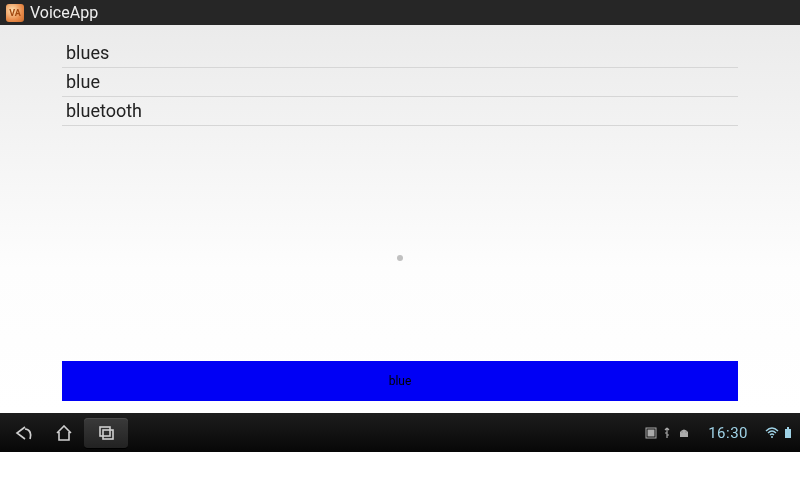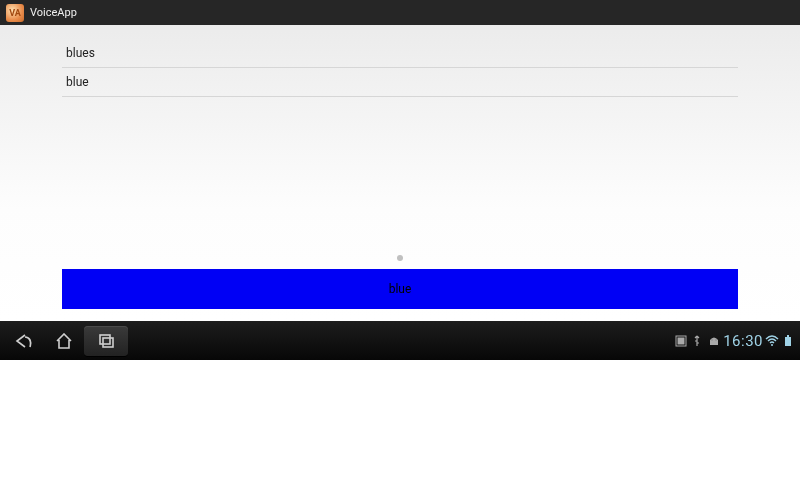--- a/index.html
+++ b/index.html
@@ -1,50 +1,51 @@
 <!DOCTYPE html>
 <html><head>
 <meta charset="utf-8">
 <style>
   html,body{margin:0;padding:0;width:800px;height:500px;font-family:Roboto,Arial,sans-serif;overflow:hidden}
-  .device{position:relative;width:800px;height:360px;background:#000}
+  .device{position:relative;width:800px;height:452px;background:#000}
   .screen{position:absolute;left:0;top:0;right:0;bottom:39px;background:linear-gradient(to bottom,#e9e9e9 0%,#fdfdfd 65%,#ffffff 100%)}
   .actionbar{height:25px;background:#262626;display:flex;align-items:center;padding:0 6px;color:#fff;font-size:12px}
   .app-icon{width:18px;height:18px;border-radius:3px;background:radial-gradient(circle at 35% 35%,#ffe0b0 0%,#e88b4a 60%,#c86a2a 100%);margin-right:6px;display:flex;align-items:center;justify-content:center;font-size:9px;color:#a24a12;font-weight:bold}
-  .app-title{font-size:11px;color:#eee}
+  .app-title{font-size:16px;color:#eee}
   .list{margin:14px 62px 0 62px}
-  .row{height:28px;line-height:28px;font-size:12px;color:#222;border-bottom:1px solid #d6d6d6;padding:0 4px;cursor:pointer}
+  .row{height:28px;line-height:28px;font-size:18px;color:#222;border-bottom:1px solid #d6d6d6;padding:0 4px;cursor:pointer}
   .row:first-child{border-top:0}
   .dot{position:absolute;left:50%;top:255px;width:6px;height:6px;border-radius:50%;background:#c0c0c0;transform:translateX(-50%)}
   .bluebar{position:absolute;left:62px;right:62px;bottom:12px;height:40px;background:#0000f5;display:flex;align-items:center;justify-content:center;color:#000;font-size:12px;cursor:pointer}
   
   .navbar{position:absolute;left:0;right:0;bottom:0;height:39px;background:linear-gradient(to bottom,#1d1d1d,#070707);display:flex;align-items:center;color:#d8d8d8;font-size:11px}
   .nav-left{display:flex;align-items:center;gap:0;margin-left:4px}
   .nav-btn{width:40px;height:32px;display:flex;align-items:center;justify-content:center;cursor:pointer}
   .nav-btn svg{stroke:#cfcfcf;fill:none;stroke-width:1.6}
   .recent-btn{background:linear-gradient(#3a3a3a,#222);border-radius:4px;width:44px;height:30px;box-shadow:0 1px 0 #000,inset 0 1px 0 #4a4a4a}
-  .nav-right{margin-left:auto;display:flex;align-items:center;gap:2px;margin-right:8px}
+  .nav-right{margin-left:auto;display:flex;align-items:center;gap:17px;margin-right:8px}
   .clock{color:#9fd2e6;font-size:15px;letter-spacing:.5px}
   .tray{display:flex;align-items:center;gap:5px;color:#aaa}
   .tray svg{stroke:#aaa;fill:#aaa}
 </style>
 </head>
 <body>
 
 <div class="device">
   <div class="screen">
 
     <div class="actionbar">
       <div class="app-icon">VA</div>
       <div class="app-title">VoiceApp</div>
     </div>
 
     <div class="list">
       <div class="row">blues</div>
       <div class="row">blue</div>
+      <div class="row">bluetooth</div>
     </div>
 
     <div class="dot"></div>
 
     <div class="bluebar" style="background:#0000f5">
       <span>blue</span>
     </div>
   </div>
 
   <div class="navbar">

